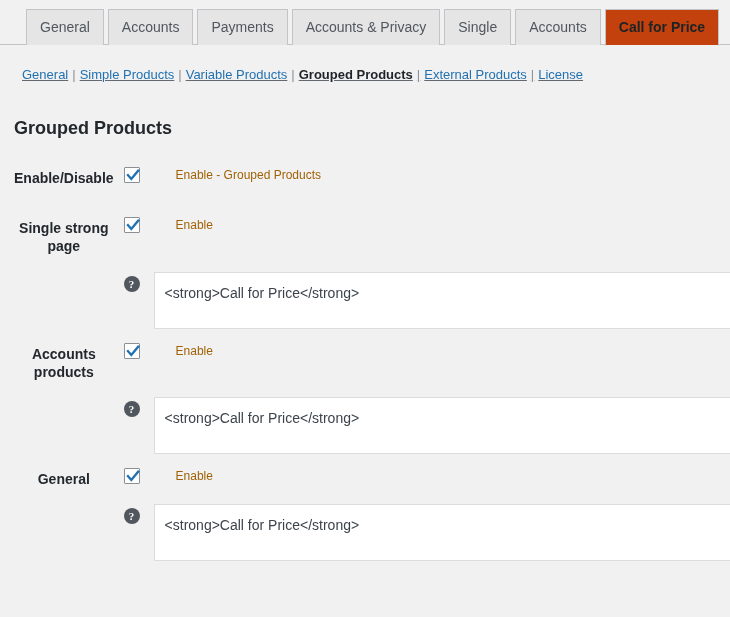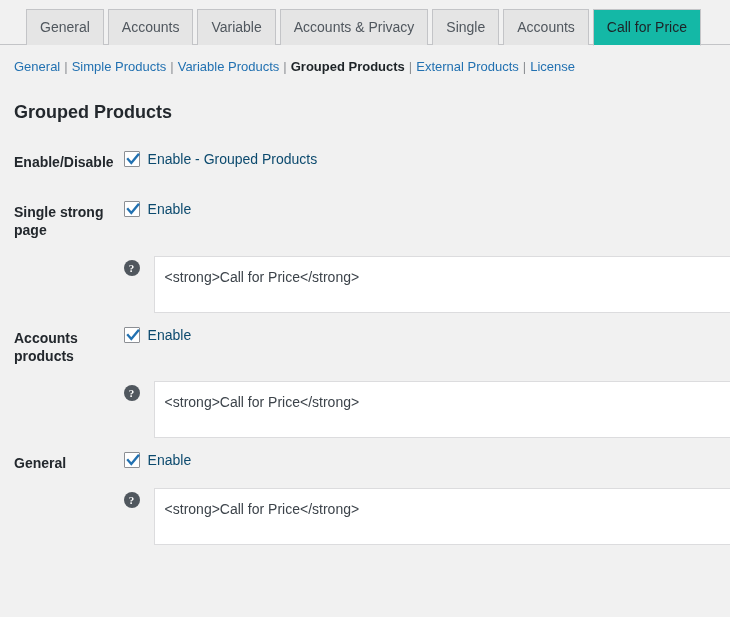--- a/index.html
+++ b/index.html
@@ -40,37 +40,38 @@
     font-size: 14px;
     font-weight: 400;
     color: #50575e;
     background: #e5e5e5;
     border: 1px solid #c3c4c7;
     border-bottom: none;
     text-decoration: none;
     cursor: pointer;
   }
   .nav-tab-active {
-    background: #14b8a6;
+    background: #c2410c;
     color: #1d2327;
-    font-weight: 400;
+    font-weight: 700;
     border-bottom: 1px solid #f1f1f1;
     margin-bottom: -1px;
     height: 37px;
     line-height: 34px;
   }
 
   
   .subsubsub {
-    margin: 0;
+    margin: 8px;
     padding: 12px 0 0 14px;
     font-size: 13px;
     line-height: 20px;
     color: #646970;
     white-space: nowrap;
+    text-decoration: underline;
   }
   .subsubsub a {
     color: #2271b1;
     text-decoration: none;
     cursor: pointer;
   }
   .subsubsub a.current {
     color: #1d2327;
     font-weight: 700;
   }
@@ -94,21 +95,21 @@
     width: 100%;
     border-collapse: collapse;
     margin-top: 14px;
   }
   .form-table tr {
     vertical-align: top;
   }
   .form-table th {
     width: 246px;
     box-sizing: border-box;
-    text-align: left;
+    text-align: center;
     font-weight: 600;
     font-size: 14px;
     color: #23282d;
     padding: 16px 10px 16px 14px;
     line-height: 1.3;
   }
   .form-table td {
     padding: 14px 0 14px 0;
     font-size: 14px;
     color: #3c434a;
@@ -138,24 +139,25 @@
     cursor: pointer;
   }
   .cbx svg {
     position: absolute;
     left: -1px;
     top: -2px;
     width: 18px;
     height: 18px;
   }
   .cb-label {
-    font-size: 14px;
-    color: #0c4a6e;
+    font-size: 12px;
+    color: #a16207;
     cursor: pointer;
     white-space: nowrap;
+    margin-left: 28px;
   }
 
   
   .field-block {
     display: flex;
     align-items: flex-start;
   }
   .help-tip {
     flex: 0 0 16px;
     width: 16px;
@@ -196,21 +198,21 @@
     overflow: hidden;
     white-space: pre;
   }
 
   .ta-wrap { padding-left: 32px; }
 </style>
 </head>
 <body>
 
 <div class="nav-tab-wrapper">
-  <a class="nav-tab">General</a><a class="nav-tab">Accounts</a><a class="nav-tab">Variable</a><a class="nav-tab">Accounts &amp; Privacy</a><a class="nav-tab">Single</a><a class="nav-tab">Accounts</a><a class="nav-tab nav-tab-active">Call for Price</a>
+  <a class="nav-tab">General</a><a class="nav-tab">Accounts</a><a class="nav-tab">Payments</a><a class="nav-tab">Accounts &amp; Privacy</a><a class="nav-tab">Single</a><a class="nav-tab">Accounts</a><a class="nav-tab nav-tab-active">Call for Price</a>
 </div>
 
 <div class="subsubsub">
   <a>General</a><span class="sep">|</span><a>Simple Products</a><span class="sep">|</span><a>Variable Products</a><span class="sep">|</span><a class="current">Grouped Products</a><span class="sep">|</span><a>External Products</a><span class="sep">|</span><a>License</a>
 </div>
 
 <h2 class="page-heading">Grouped Products</h2>
 
 <table class="form-table">
   <tbody>

